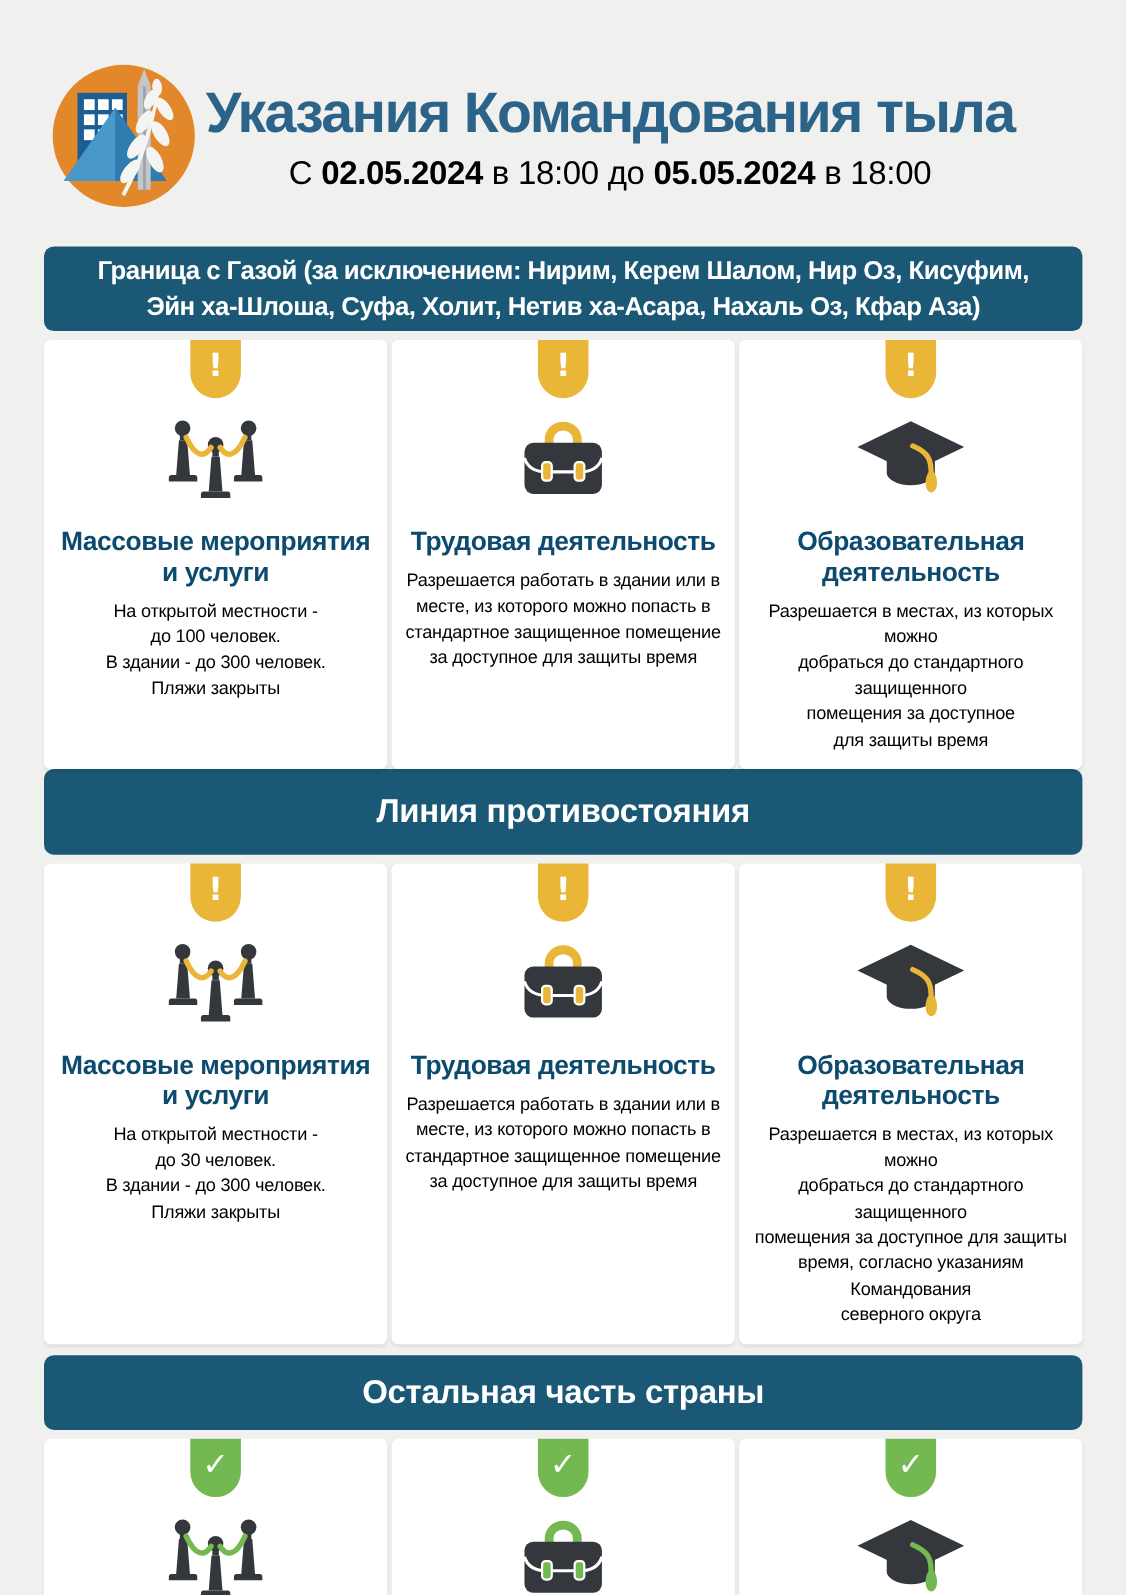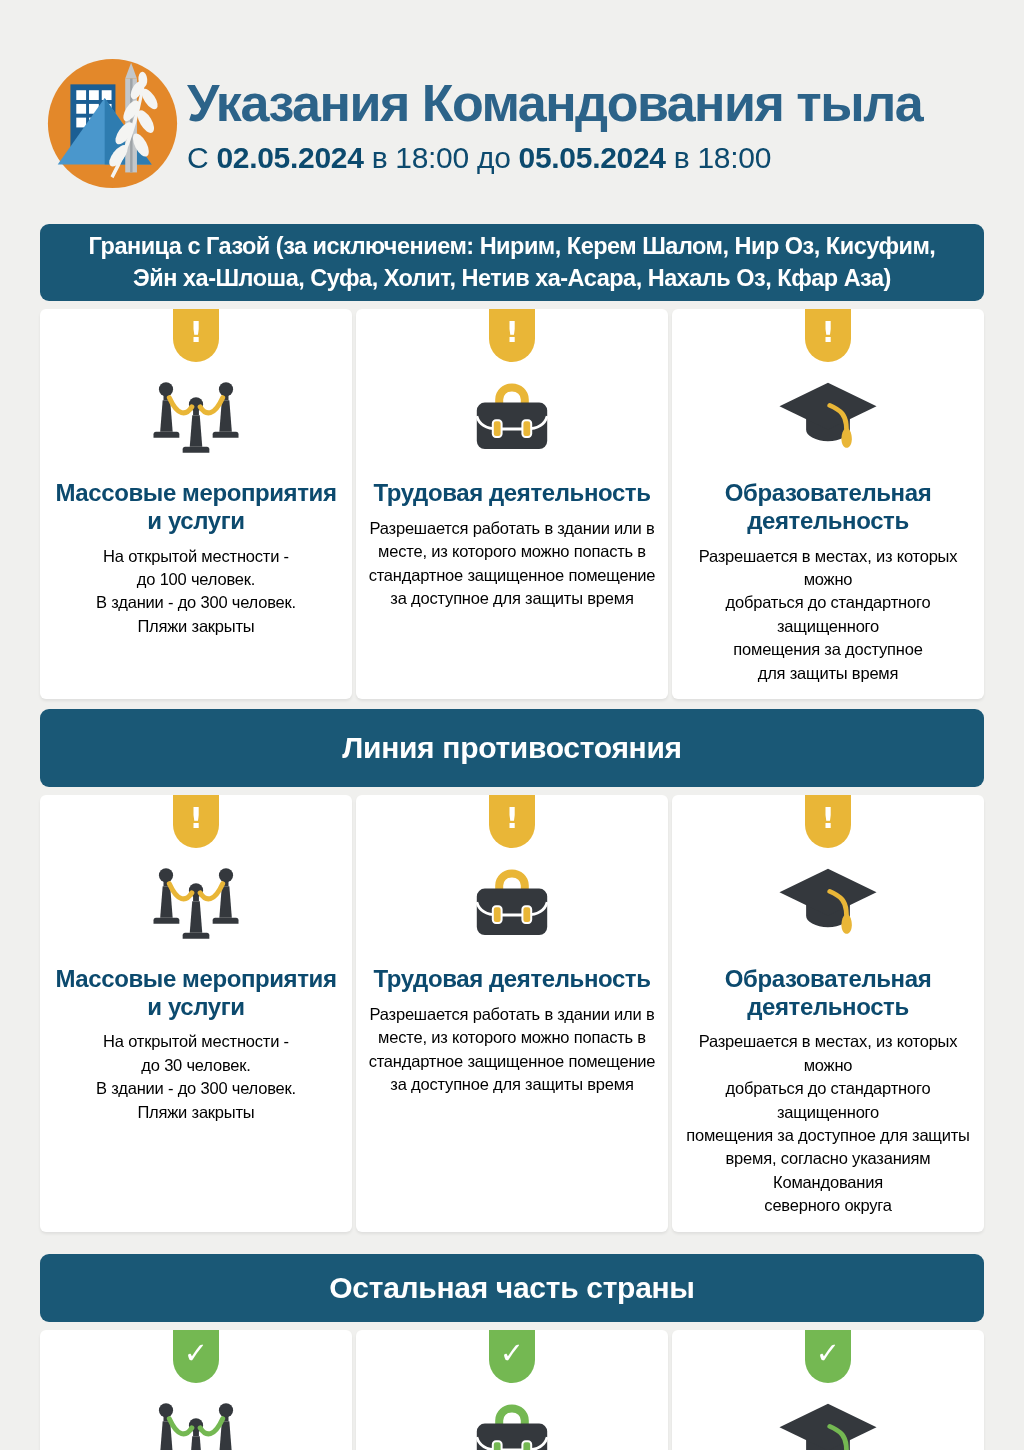--- a/index.html
+++ b/index.html
@@ -22,40 +22,40 @@
     position:relative;
   }
   .hidden-defs{position:absolute;width:0;height:0;overflow:hidden;}
 
   
   .header{
     display:flex;align-items:center;
     padding:55px 40px 0 44px;gap:6px;
   }
   .logo{width:137px;height:137px;flex:0 0 auto;}
-  .header-text{padding-top:4px;}
+  .header-text{padding-top:4px;text-align:center;}
   .page-title{
     font-size:52px;font-weight:bold;color:var(--title-blue);
     letter-spacing:-1.5px;line-height:1.05;white-space:nowrap;
   }
   .date-line{
-    margin-top:10px;font-size:30px;color:#0c4a6e;letter-spacing:-0.3px;
+    margin-top:10px;font-size:30px;color:#000000;letter-spacing:-0.3px;
   }
   .date-line b{font-weight:bold;}
 
   
   .main{width:944px;margin:0 auto;}
   .banner{
     background:var(--teal);color:#fff;font-weight:bold;
     text-align:center;border-radius:9px;
     white-space:pre-line;
   }
   .banner.first{margin-top:32px;font-size:23.5px;line-height:1.35;padding:7px 18px;letter-spacing:-0.5px;}
-  .banner.mid{margin-top:10px;font-size:30px;padding:22px 18px;letter-spacing:-0.3px;}
-  .banner.third{margin-top:22px;font-size:30px;padding:17px 18px;letter-spacing:-0.3px;}
+  .banner.mid{font-size:30px;padding:22px 18px;letter-spacing:-0.3px;}
+  .banner.third{margin-top:10px;font-size:30px;padding:17px 18px;letter-spacing:-0.3px;}
 
   .cards{
     margin-top:8px;
     display:grid;grid-template-columns:1fr 1fr 1fr;gap:4px;
   }
   .cards.r1 .card{min-height:297px;}
   .cards.r2 .card{min-height:299px;}
   .cards.r3 .card{min-height:254px;}
   .card{
     background:#fff;border-radius:6px;position:relative;

